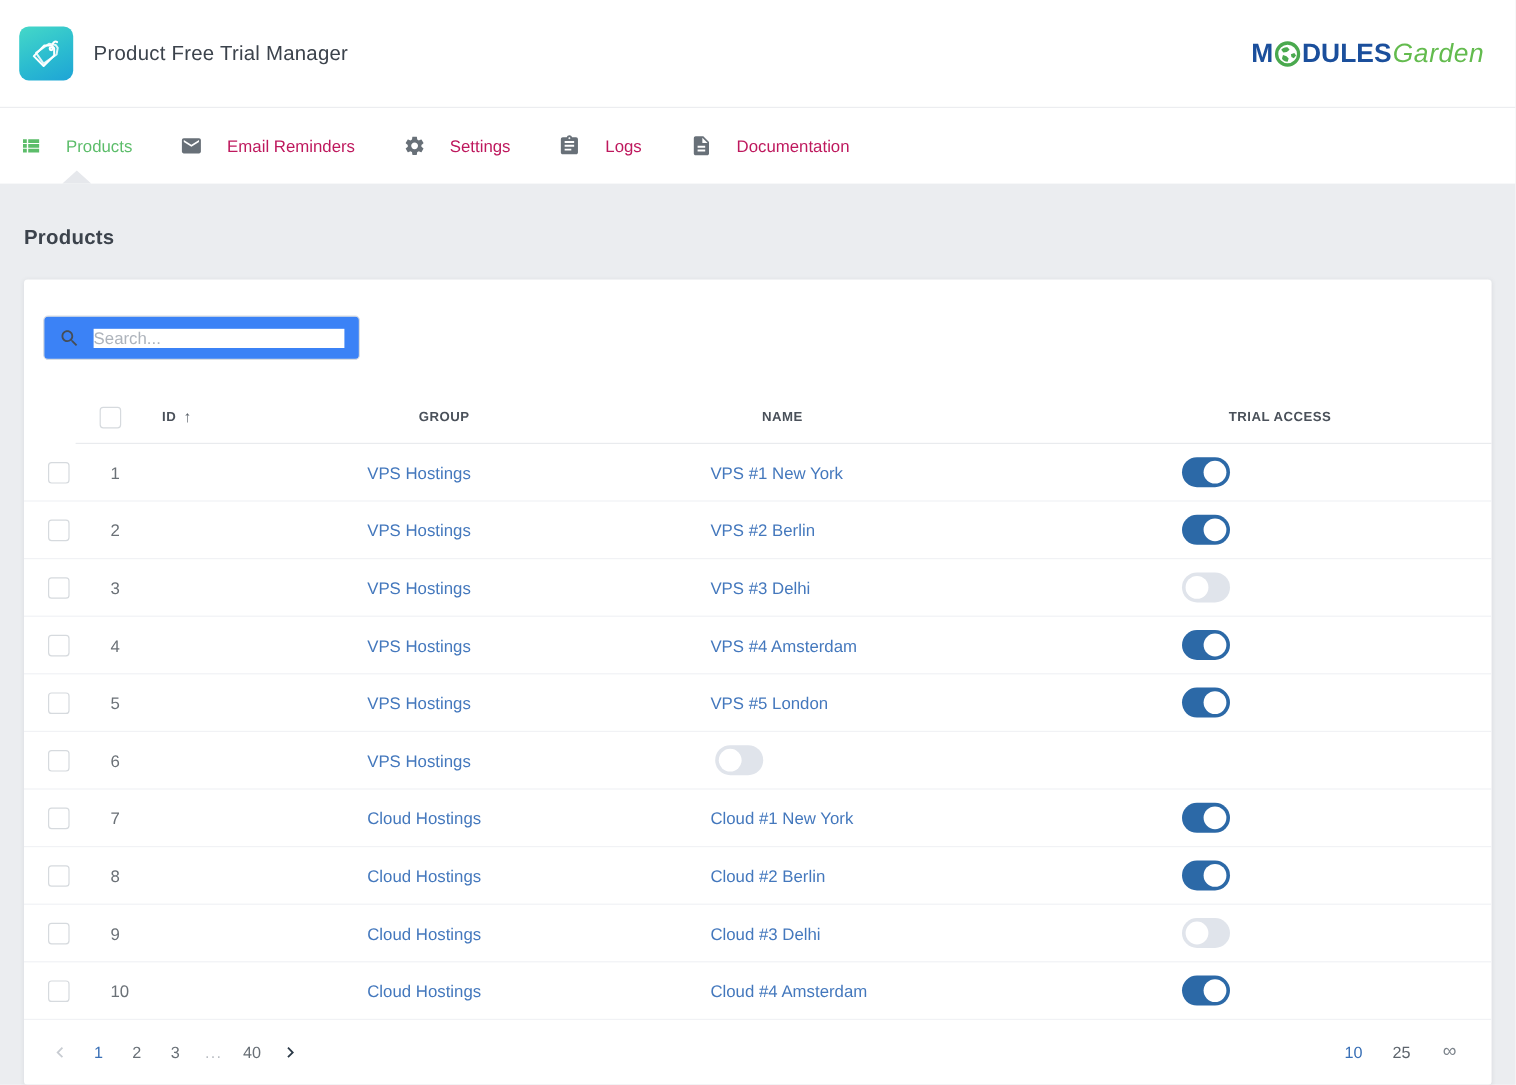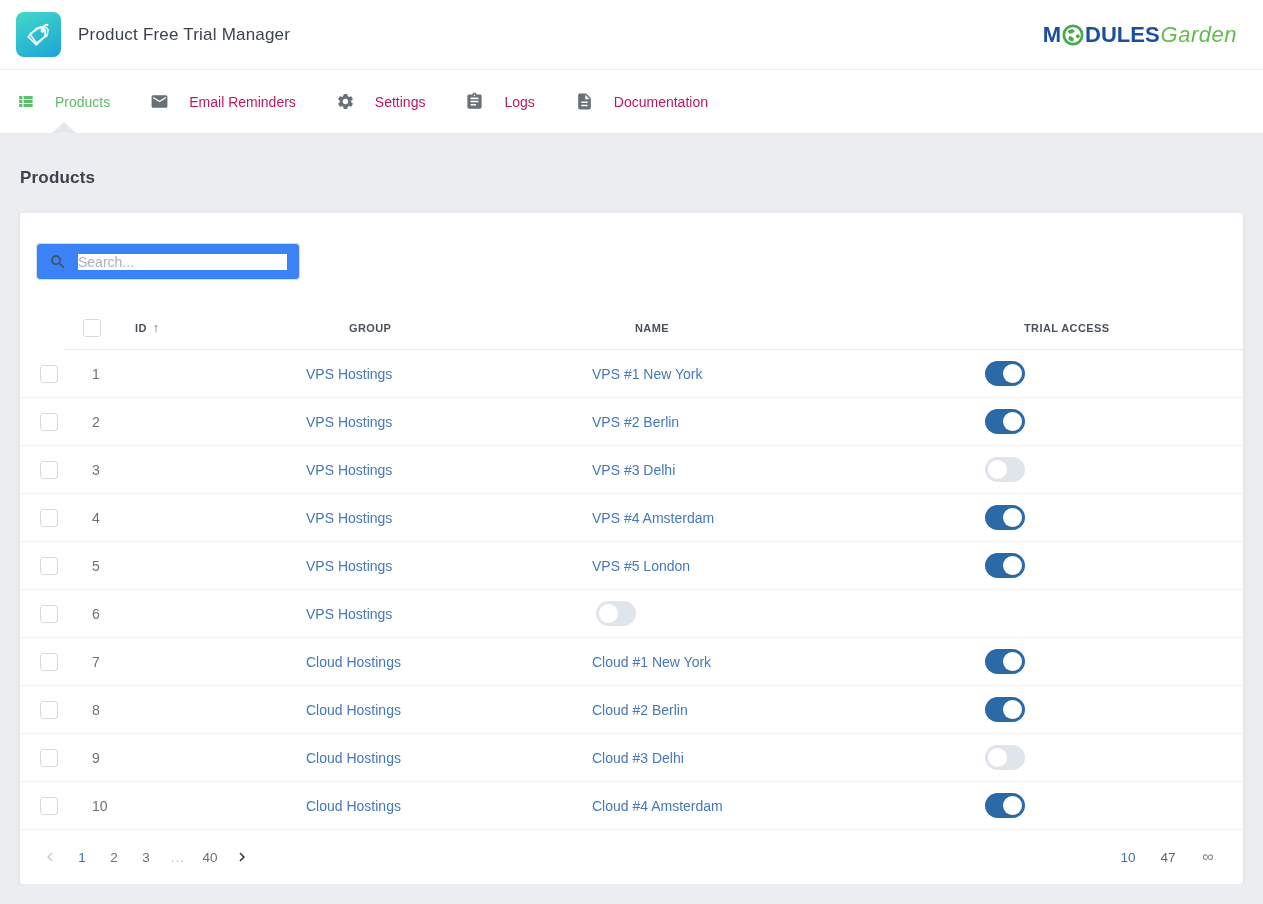--- a/index.html
+++ b/index.html
@@ -8,21 +8,21 @@
     background: #ebedf0;
     font-family: "Liberation Sans", sans-serif;
     color: #3f4650;
     -webkit-font-smoothing: antialiased;
   }
   svg { display: block; }
 
   
   .header {
     background: #fff;
-    height: 70px;
+    height: 90px;
     display: flex;
     align-items: center;
     justify-content: space-between;
     padding: 0 26px 0 16px;
     border-bottom: 1px solid #ecedf0;
   }
   .app-info { display: flex; align-items: center; gap: 17px; }
   .app-icon {
     width: 45px; height: 45px; border-radius: 8px;
     background: linear-gradient(155deg, #45d8c8 0%, #2bbcd0 55%, #1ea4d6 100%);
@@ -406,18 +406,18 @@
           <span class="pg ellipsis">...</span>
           <span class="pg">40</span>
           <span class="pg nav-btn">
             <svg viewBox="0 0 24 24" width="18" height="18">
               <path d="M10 6 8.59 7.41 13.17 12l-4.58 4.59L10 18l6-6z"></path>
             </svg>
           </span>
         </div>
       <div class="perpage" id="perpage">
           <span class="pp active">10</span>
-          <span class="pp">47</span>
+          <span class="pp">25</span>
           <span class="pp inf">∞</span>
         </div>
     </div>
   </section>
 </main>
 
 </body></html>

